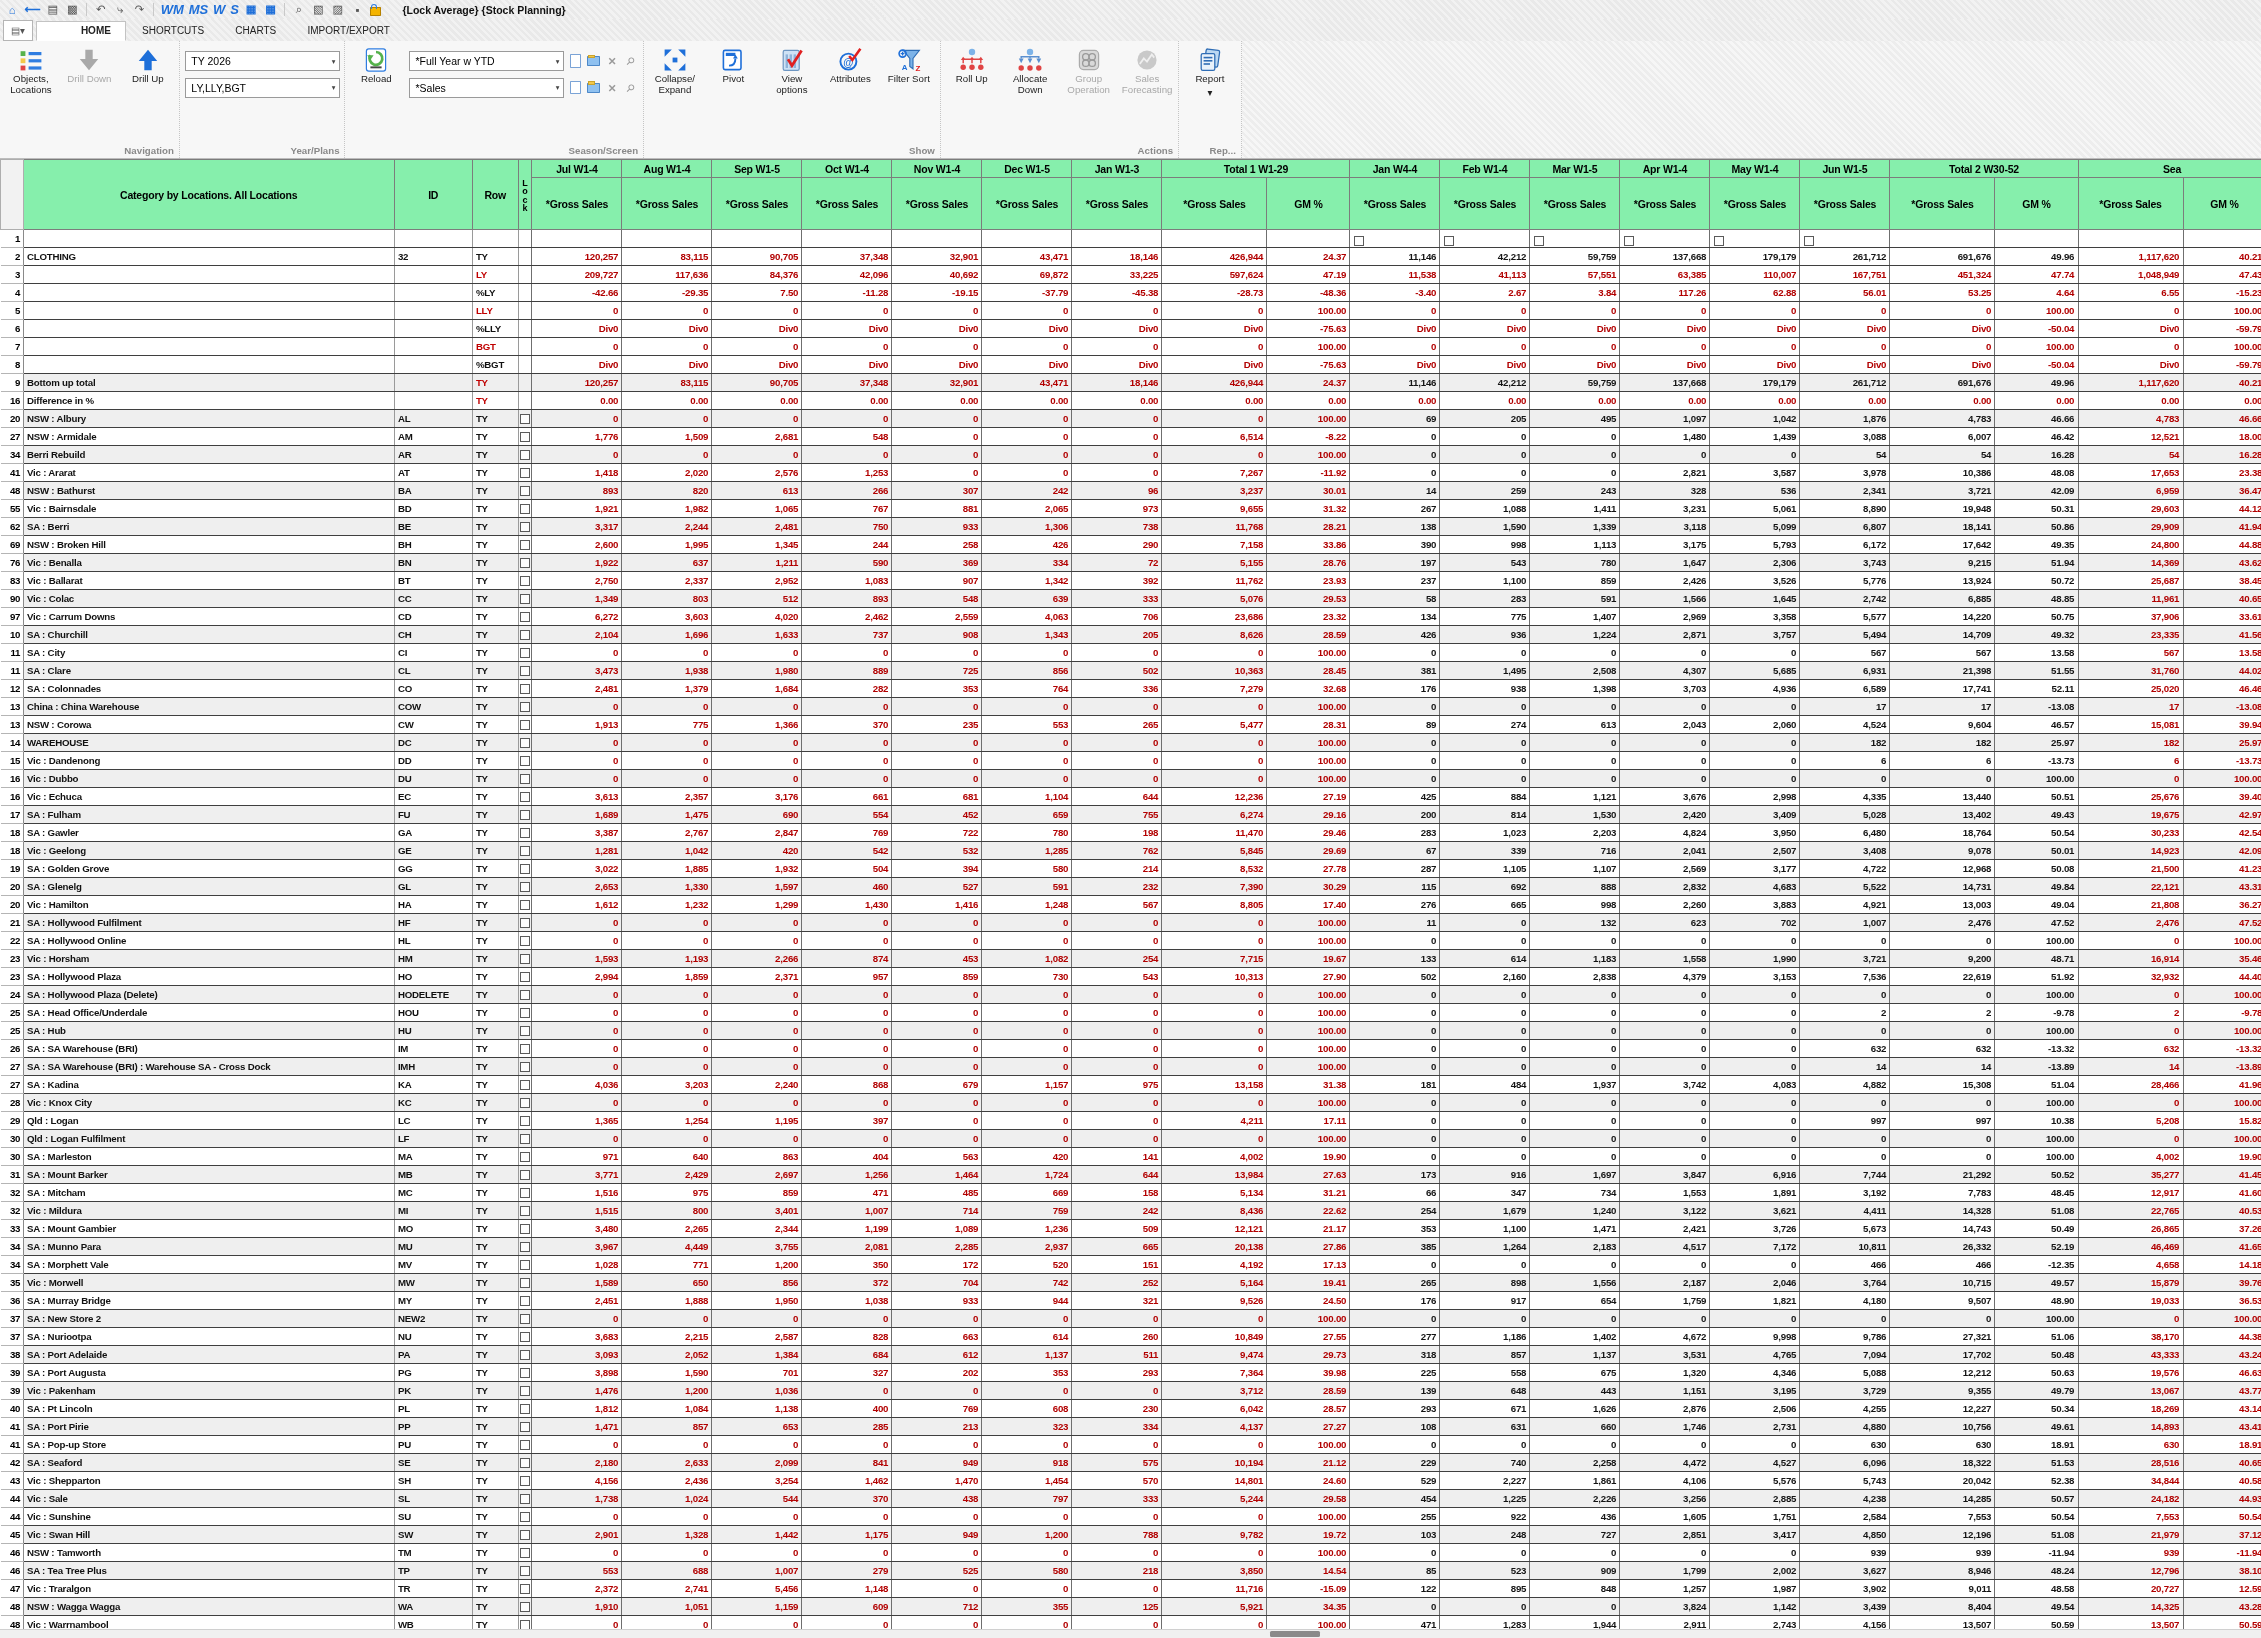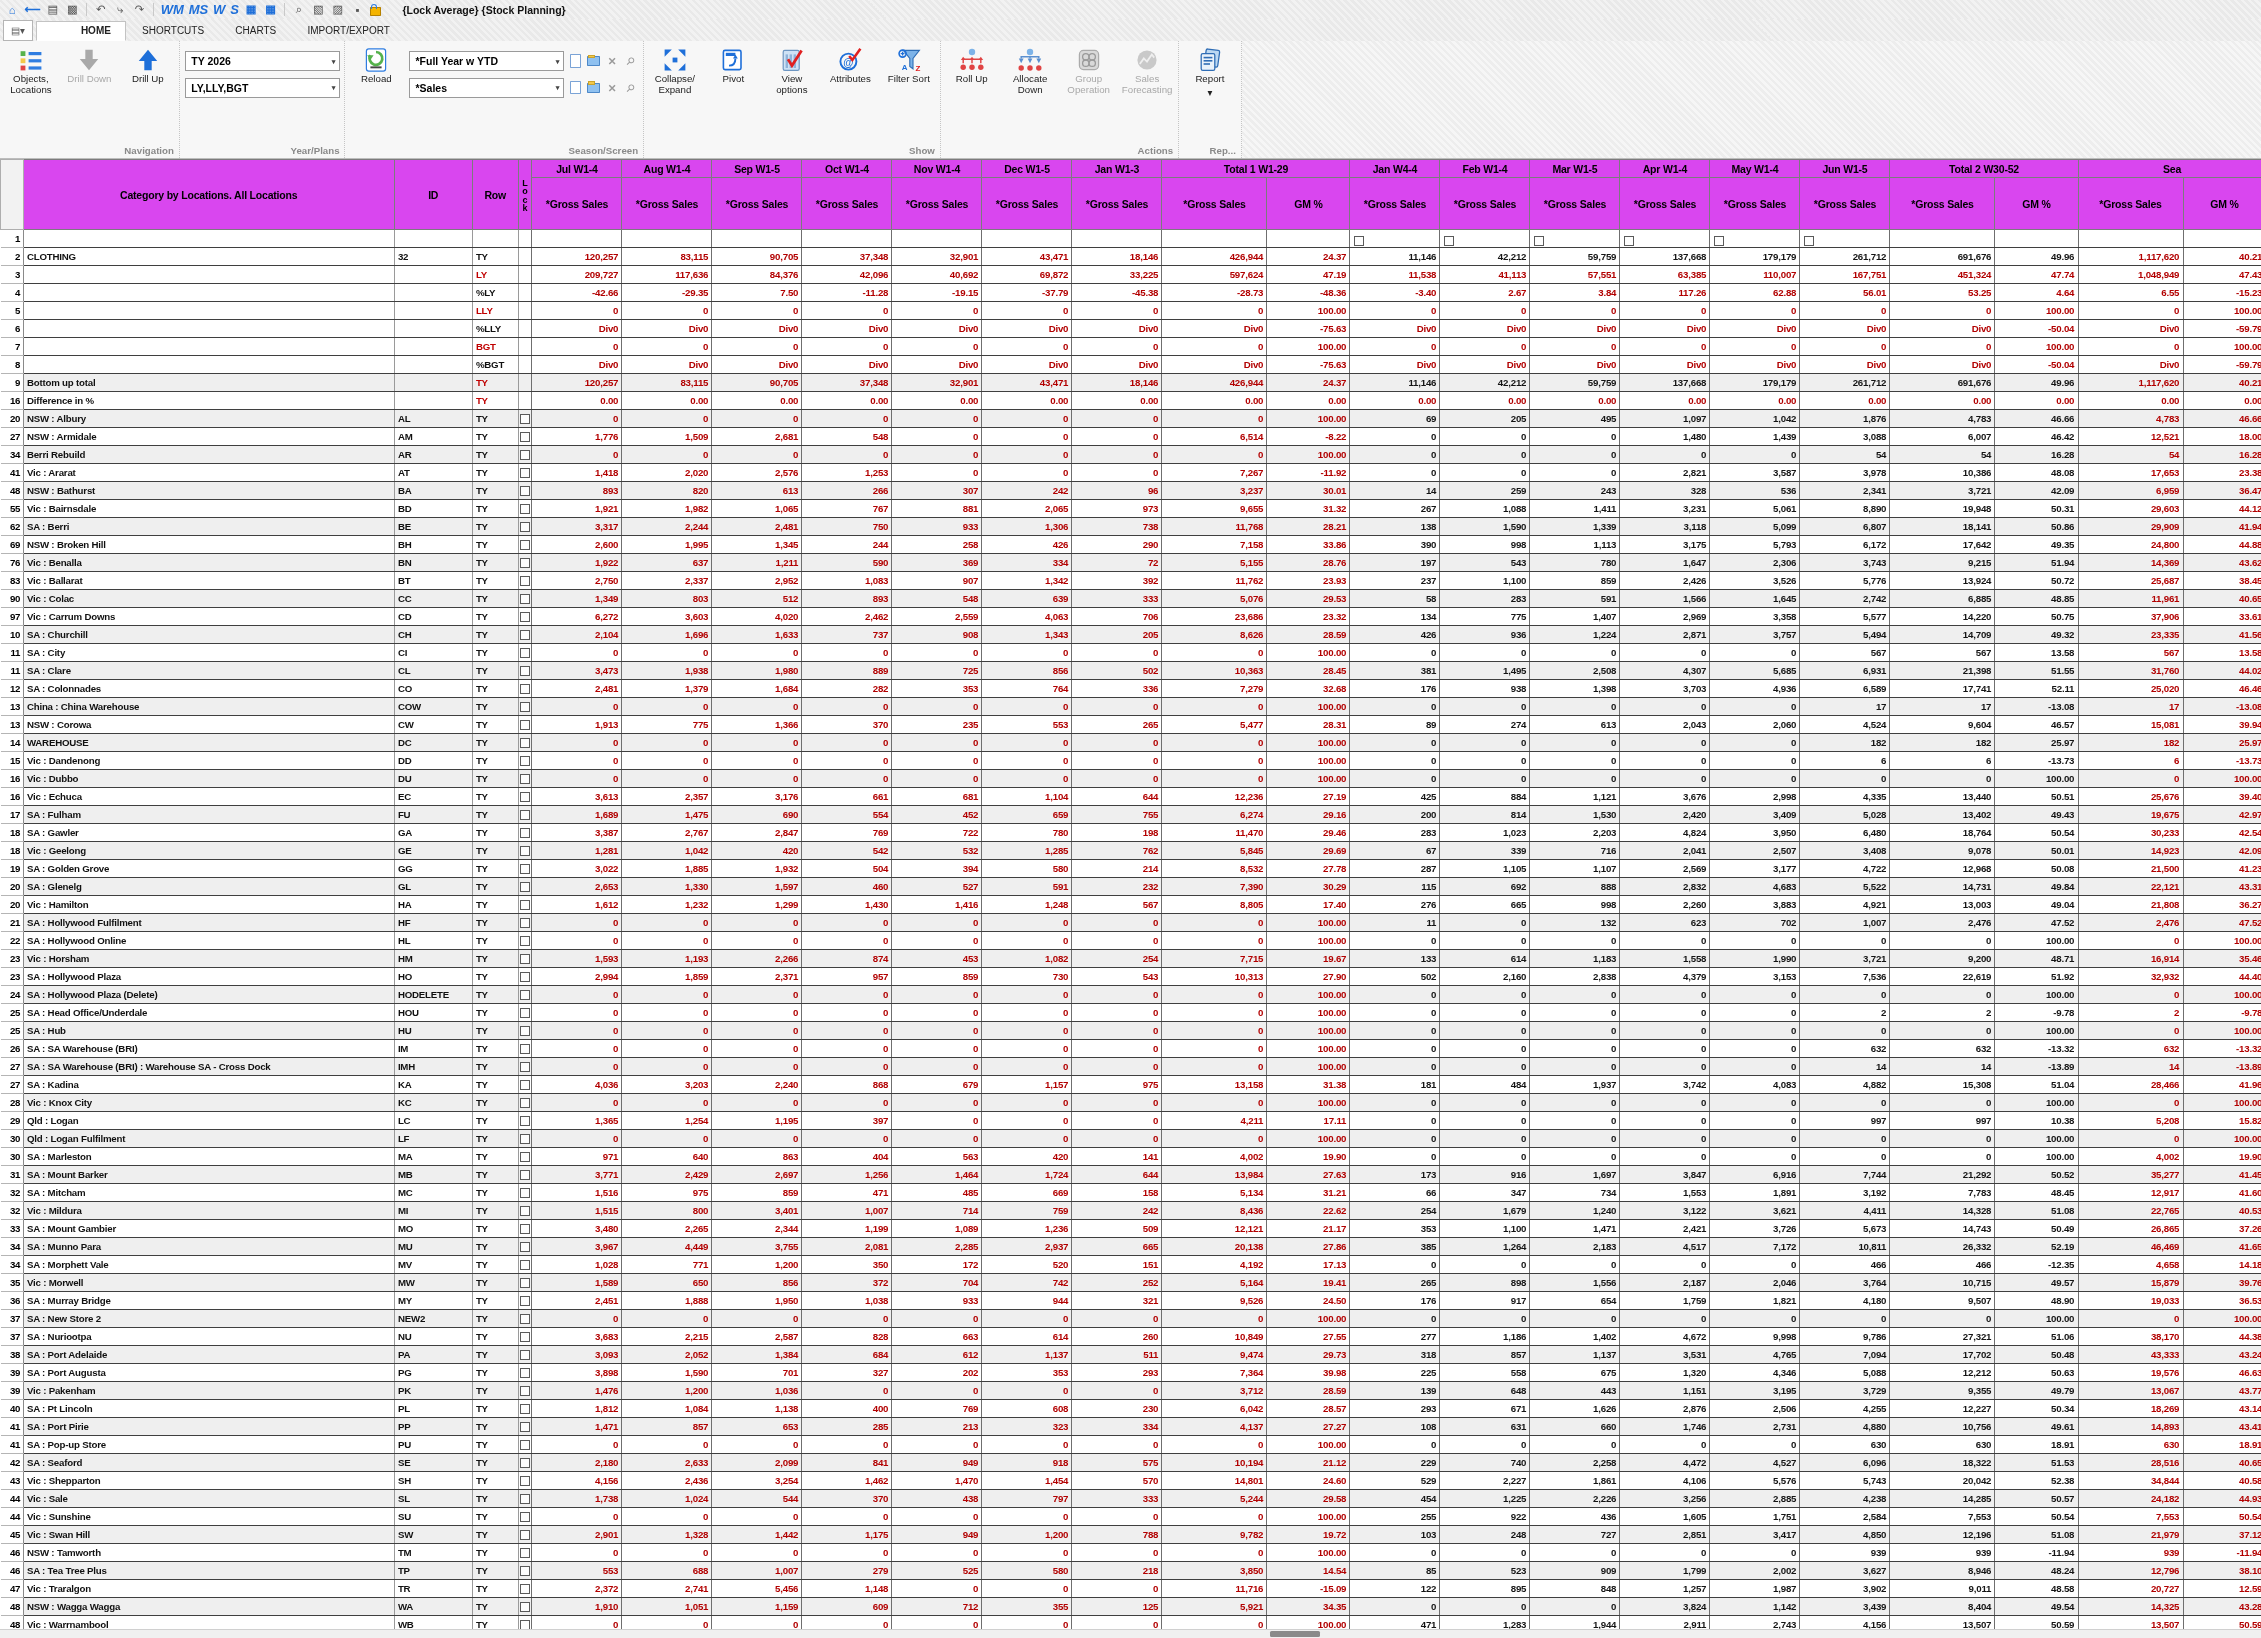--- a/index.html
+++ b/index.html
@@ -27,33 +27,33 @@
   .rgroup{display:flex;flex-direction:column;padding:3.2px 4.9px 0 4.9px;border-right:0.8px dotted #c5c5c5;}
   .rgroup .content{flex:1;display:flex;align-items:flex-start;gap:6.5px;}
   .rgroup .glabel{text-align:right;color:#8a8a8a;font-weight:bold;font-size:9.7px;padding:1.6px 0 2.4px 0;}
   .bigbtn{display:flex;flex-direction:column;align-items:center;justify-content:flex-start;
        width:52px;text-align:center;font-size:9.7px;color:#222;gap:2.4px;padding-top:3.2px;cursor:pointer;}
   .bigbtn .cap{line-height:10.5px;}
   .bigbtn.disabled{color:#a8a8a8;}
   .stackcol{display:flex;flex-direction:column;gap:6.5px;padding-top:6.5px;}
   .selrow{display:flex;align-items:center;gap:4px;}
   .select{width:144px;height:18px;background:#fff;border:0.8px solid #9a9a9a;display:flex;align-items:center;
-       justify-content:space-between;padding:0 3.2px 0 5.7px;font-size:10.5px;font-weight:bold;cursor:pointer;}
+       justify-content:space-between;padding:0 3.2px 0 5.7px;font-size:10.5px;font-weight:normal;cursor:pointer;}
   .select .arr{font-size:7.3px;color:#444;}
   .mini{width:14.6px;height:14.6px;display:flex;align-items:center;justify-content:center;cursor:pointer;}
   .ico-page{width:9px;height:11.3px;background:#fff;border:0.8px solid #7aa3d6;border-radius:0.8px;}
   .ico-folder{width:11.3px;height:8px;background:#8fc1f0;border:0.8px solid #4d88c8;border-radius:0.8px;position:relative;}
   .ico-folder:before{content:"";position:absolute;top:-2.4px;left:0;width:4.9px;height:1.6px;background:#f3c84b;border:0.8px solid #caa32c;}
   .ico-x{color:#9a9a9a;font-weight:bold;font-size:10.5px;}
   .ico-pin{color:#9a9a9a;font-size:10.5px;transform:rotate(45deg);}
   svg{display:block;}
   
   .gridwrap{position:absolute;left:0;right:0;top:159px;bottom:8px;overflow:hidden;background:#fff;}
   table{border-collapse:collapse;table-layout:fixed;width:2262px;font-family:"Liberation Sans",sans-serif;}
-  thead th{background:#d946ef;border:0.8px solid #7c7c7c;font-size:10.5px;font-weight:bold;color:#000;
+  thead th{background:#86efac;border:0.8px solid #7c7c7c;font-size:10.5px;font-weight:bold;color:#000;
        letter-spacing:-0.2px;padding:0 1.6px;}
   thead .corner{border:0.8px solid #aeaeae;background:#f2f2f2;}
   th.lockhead{writing-mode:vertical-rl;text-orientation:upright;font-size:9px;letter-spacing:-1.6px;padding:0;}
   tbody td{border-right:0.8px solid #6f6f6f;border-bottom:0.8px solid #3f3f3f;font-size:9.7px;font-weight:bold;
        letter-spacing:-0.2px;white-space:nowrap;overflow:hidden;padding:0 3.2px;height:17px;color:#111;}
   tbody tr.stripe td{background:#efefef;}
   td.num{border-right:1.6px solid #8a8a8a;border-bottom:0.8px solid #b5b5b5;background:#fff !important;
        text-align:right;padding-right:2.4px;font-weight:bold;color:#000;}
   td.cat{text-align:left;border-right:0.8px solid #9a9a9a;}
   td.idc,td.rowc{text-align:left;border-right:0.8px solid #9a9a9a;}

